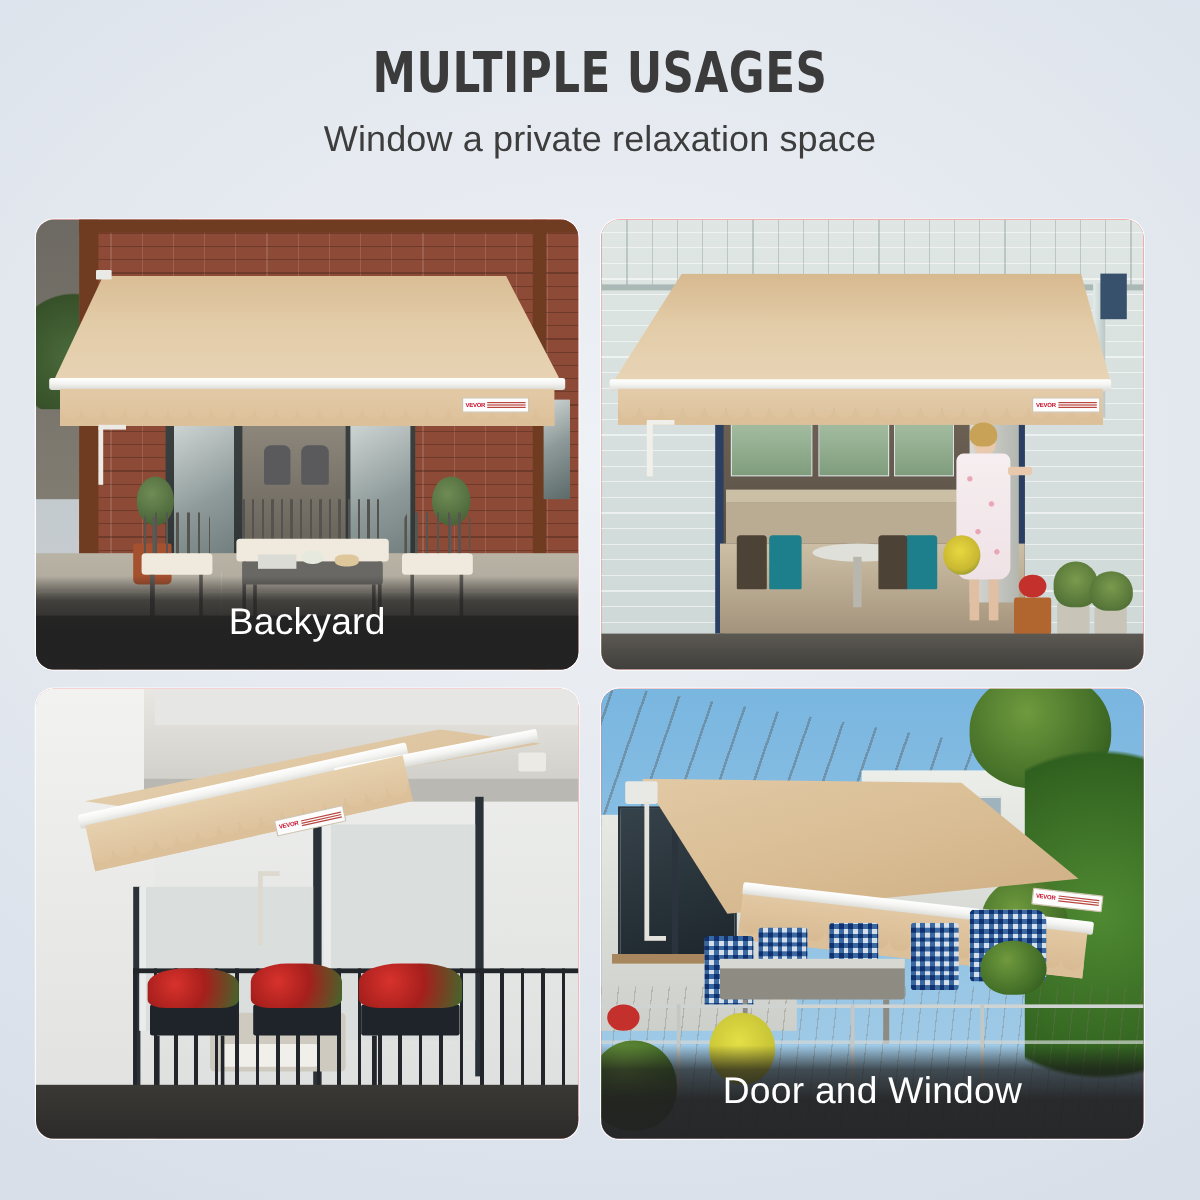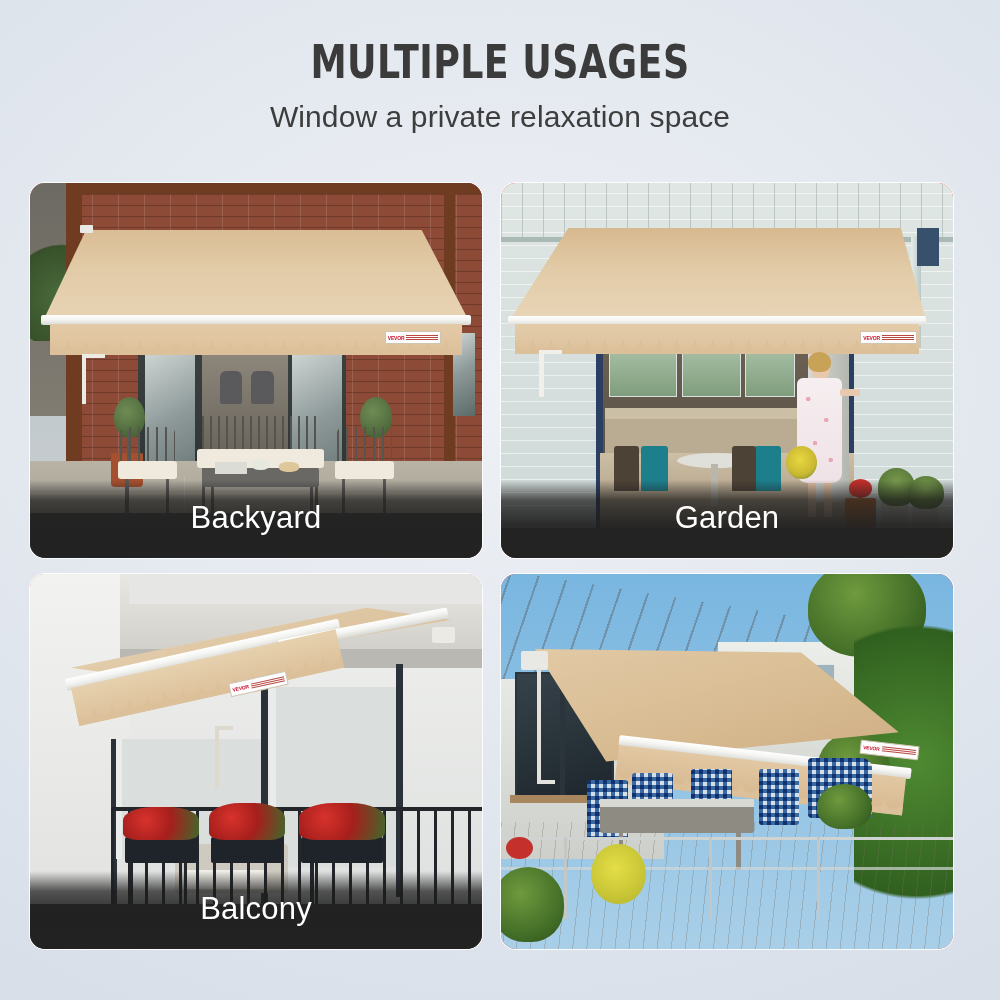--- a/index.html
+++ b/index.html
@@ -331,23 +331,20 @@
       <div class="p2-bouquet" style="left:63%;top:70%;width:7%;height:9%;"></div>
 
       <div class="p2-flowerpot" style="left:76%;top:84%;width:7%;height:9%;"></div>
       <div class="p2-redflower" style="left:77%;top:79%;width:5%;height:5%;"></div>
       <div class="p2-flowerpot" style="left:84%;top:85%;width:6%;height:8%;background:#c9c4b8;"></div>
       <div class="p2-foliage" style="left:83.5%;top:76%;width:8%;height:10%;"></div>
       <div class="p2-flowerpot" style="left:91%;top:86%;width:6%;height:7%;background:#c9c4b8;"></div>
       <div class="p2-foliage" style="left:90%;top:78%;width:8%;height:9%;"></div>
       <div style="position:absolute;left:0;right:0;bottom:0;height:8%;background:linear-gradient(#5c5953,#413f3b);"></div>
     </div>
-    <div class="caption">
-      <span class="caption-text">Garden</span>
-    </div>
   </div>
 
   <div class="panel">
     <div class="scene p3-bg">
       <div class="p3-wall-l"></div>
       <div class="p3-ceiling"></div>
       <div class="p3-ceiling-edge"></div>
       <div style="position:absolute;left:22%;top:0;right:0;height:8%;background:#e6e7e4;"></div>
 
       <div class="p3-frame" style="left:18%;top:44%;width:1.2%;height:46%;"></div>
@@ -385,23 +382,20 @@
       <div class="p3-flowers" style="left:20.5%;top:62%;width:17%;height:9%;"></div>
       <div class="p3-planter" style="left:40%;top:70%;width:16%;height:7%;"></div>
       <div class="p3-flowers" style="left:39.5%;top:61%;width:17%;height:10%;"></div>
       <div class="p3-planter" style="left:60%;top:70%;width:18%;height:7%;"></div>
       <div class="p3-flowers" style="left:59.5%;top:61%;width:19%;height:10%;"></div>
       <div style="position:absolute;left:22%;top:77%;width:0.8%;height:20%;background:#22262b;"></div>
       <div style="position:absolute;left:34%;top:77%;width:0.8%;height:20%;background:#22262b;"></div>
       <div style="position:absolute;left:62%;top:77%;width:0.8%;height:20%;background:#22262b;"></div>
       <div class="p3-deck"></div>
     </div>
-    <div class="caption">
-      <span class="caption-text">Balcony</span>
-    </div>
   </div>
 
   <div class="panel">
     <div class="scene p4-bg">
       <div class="p4-roof"></div>
       <div class="p4-house"></div>
       <div style="position:absolute;left:66%;top:24%;width:8%;height:6%;background:#9fb3bf;border:1px solid #e4e6e2;"></div>
       <div class="p4-wall"></div>
       <div class="p4-glassdoor" style="left:3%;top:26%;width:22%;height:34%;"></div>
       <div style="position:absolute;left:13%;top:26%;width:1.2%;height:34%;background:#2b343c;"></div>
@@ -445,15 +439,18 @@
       <div class="p4-rail" style="left:0;top:78%;right:0;background:rgba(210,215,214,0.7);"></div>
       <div class="p4-post" style="left:14%;top:70%;height:22%;"></div>
       <div class="p4-post" style="left:46%;top:70%;height:22%;"></div>
       <div class="p4-post" style="left:70%;top:70%;height:22%;"></div>
 
       <div class="p4-yellow" style="left:20%;top:72%;width:12%;height:16%;"></div>
       <div class="p4-bush" style="left:-2%;top:78%;width:16%;height:20%;"></div>
       <div style="position:absolute;left:1%;top:70%;width:6%;height:6%;border-radius:50%;background:#c4302b;"></div>
       <div class="p4-bush" style="right:18%;top:56%;width:12%;height:12%;"></div>
     </div>
+    <div class="caption">
+      <span class="caption-text">Door and Window</span>
+    </div>
   </div>
 
 </div>
 
 </body></html>

